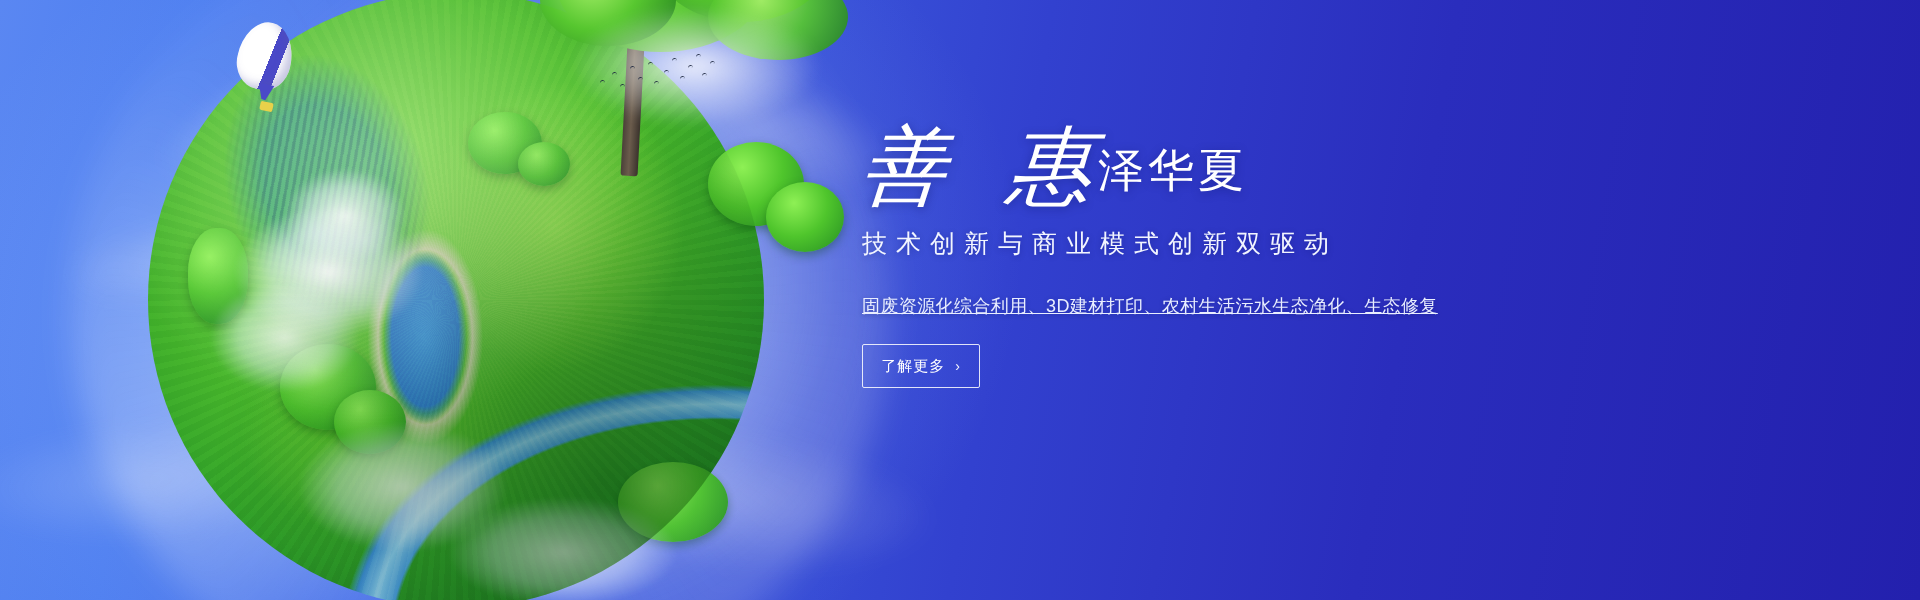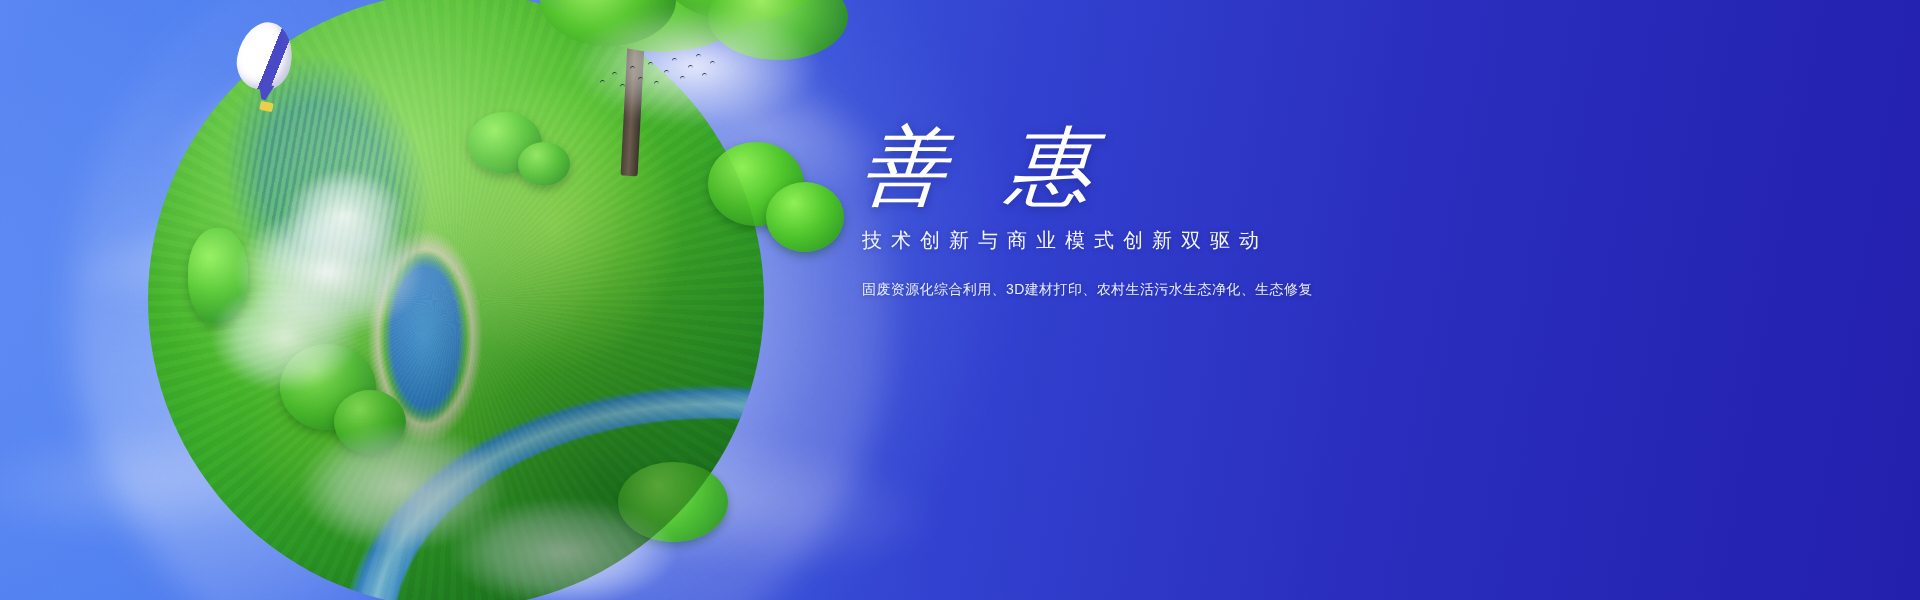--- a/index.html
+++ b/index.html
@@ -215,34 +215,35 @@
     font-size:46px;line-height:1.05;font-weight:400;
     letter-spacing:4px;
     padding-bottom:10px;
     font-family:"Liberation Serif","DejaVu Serif",serif;
   }
   .hl-gap{width:56px;}
 
   .subtitle{
     margin-top:22px;
     color:#f2f5ff;
-    font-size:20px;
+    font-size:25px;
     letter-spacing:9px;
     white-space:nowrap;
     text-shadow:0 1px 6px rgba(10,15,80,.30);
     font-family:Liberation Mono, monospace;
   }
 
   .desc{
-    margin-top:27px;
+    margin-top:34px;
     color:#e9eeff;
-    font-size:14px;
+    font-size:18px;
     letter-spacing:.4px;
     white-space:nowrap;
     text-shadow:0 1px 5px rgba(10,15,80,.30);
+    text-decoration:underline;
   }
 
   .cta{
     margin-top:26px;
     display:inline-flex;align-items:center;justify-content:center;
     gap:10px;
     width:118px;height:44px;
     border:1px solid rgba(255,255,255,.85);
     border-radius:2px;
     background:transparent;
@@ -326,22 +327,27 @@
 
   <div class="copy">
 
     <div class="headline">
       <span class="hl-group">
         <span class="hl-big">善</span>
       </span>
       <span class="hl-gap"></span>
       <span class="hl-group">
         <span class="hl-big">惠</span>
+        <span class="hl-small">泽华夏</span>
       </span>
     </div>
 
     <div class="subtitle">技术创新与商业模式创新双驱动</div>
 
     <div class="desc">固废资源化综合利用、3D建材打印、农村生活污水生态净化、生态修复</div>
 
+    <div class="cta">
+      <span>了解更多</span>
+      <span class="chev">›</span>
+    </div>
 
   </div>
 </div>
 
 </body></html>

